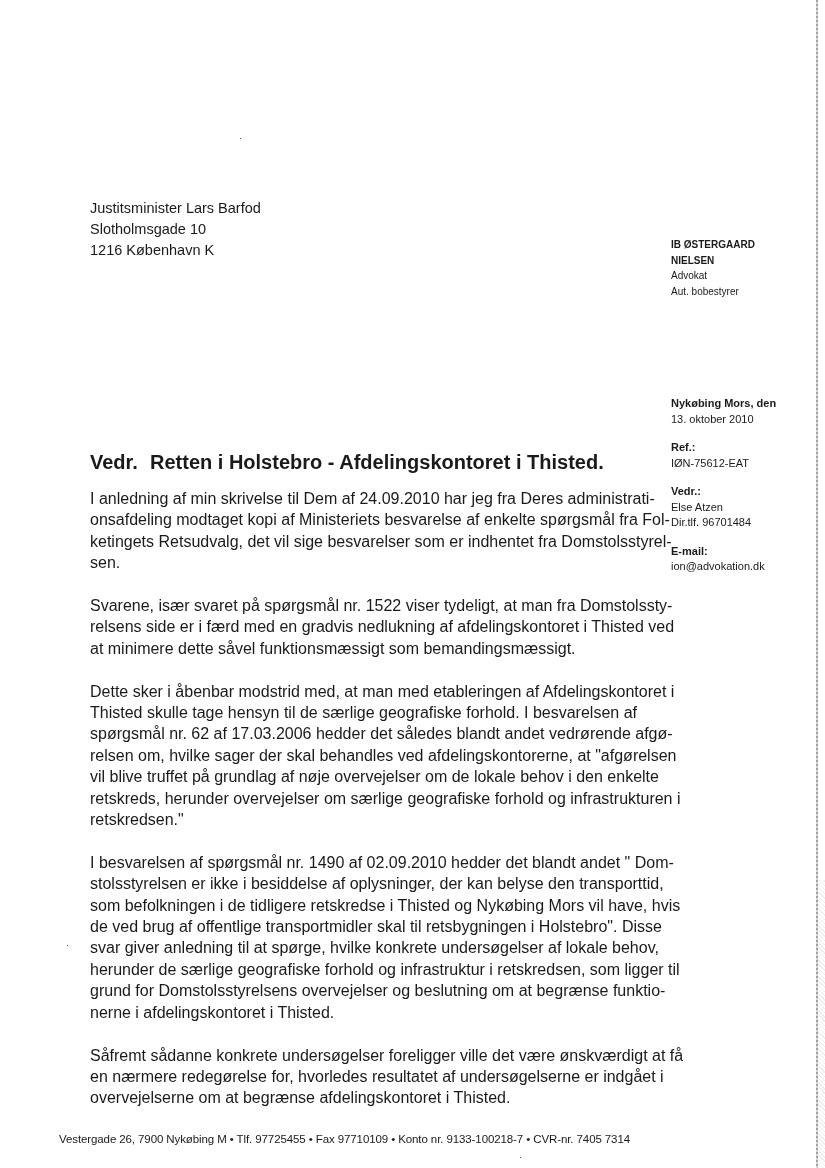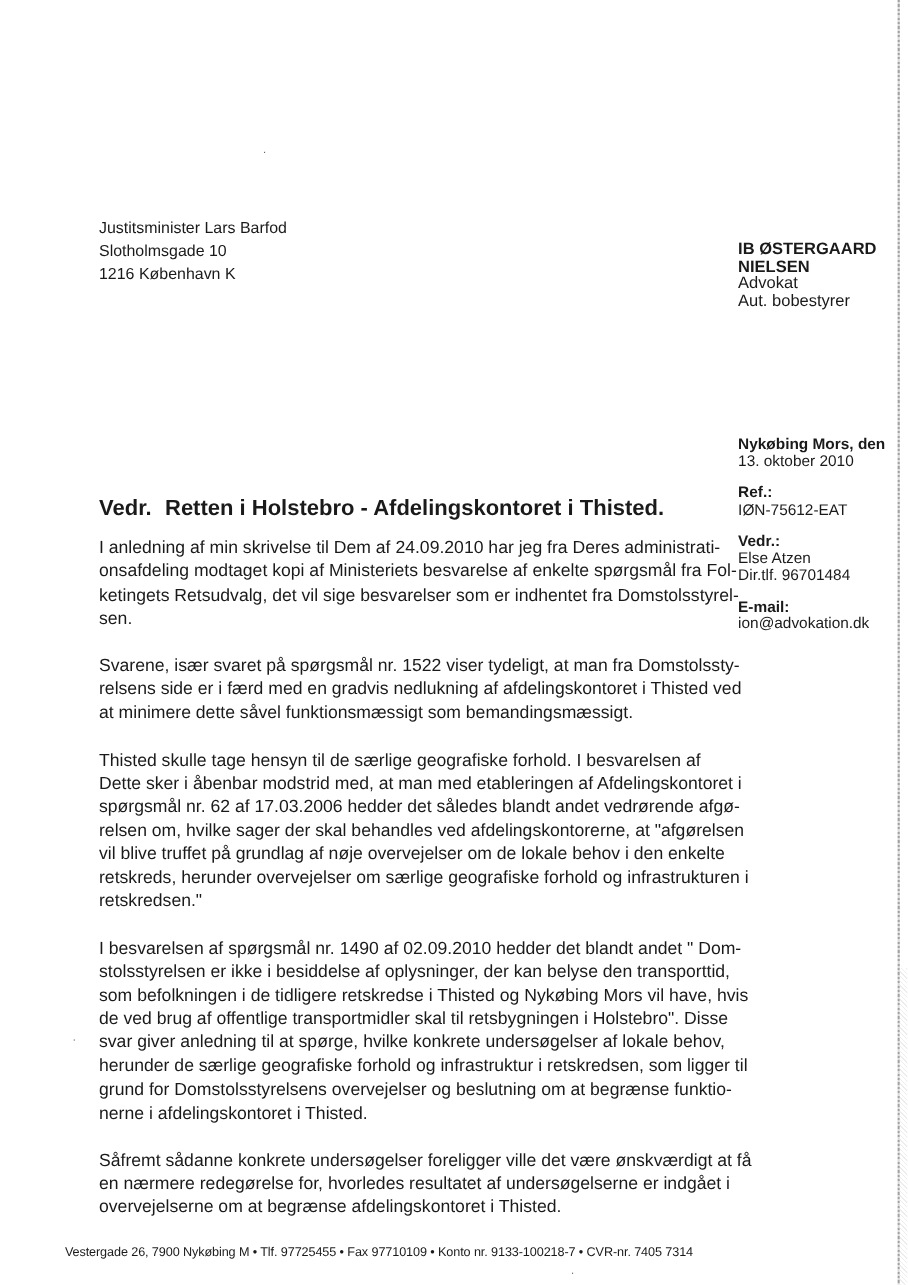--- a/index.html
+++ b/index.html
@@ -51,31 +51,31 @@
       left: 90px;
       top: 198px;
       font-size: 14.5px;
       line-height: 21px;
     }
     .recipient div { white-space: nowrap; }
 
     .sender {
       position: absolute;
       left: 671px;
-      top: 219px;
-      font-size: 15px;
+      top: 237px;
+      font-size: 10px;
       line-height: 15.5px;
     }
     .sender .bold { font-weight: bold; }
 
     .meta {
       position: absolute;
       left: 671px;
       top: 396px;
-      font-size: 14px;
+      font-size: 11px;
       line-height: 15.5px;
     }
     .meta .label { font-weight: bold; }
     .meta .group { margin-bottom: 13px; }
 
     .subject {
       position: absolute;
       left: 90px;
       top: 451px;
       font-size: 20px;
@@ -163,22 +163,22 @@
       <span class="line">onsafdeling modtaget kopi af Ministeriets besvarelse af enkelte spørgsmål fra Fol-</span>
       <span class="line">ketingets Retsudvalg, det vil sige besvarelser som er indhentet fra Domstolsstyrel-</span>
       <span class="line">sen.</span>
     </p>
     <p>
       <span class="line">Svarene, især svaret på spørgsmål nr. 1522 viser tydeligt, at man fra Domstolssty-</span>
       <span class="line">relsens side er i færd med en gradvis nedlukning af afdelingskontoret i Thisted ved</span>
       <span class="line">at minimere dette såvel funktionsmæssigt som bemandingsmæssigt.</span>
     </p>
     <p>
+      <span class="line">Dette sker i åbenbar modstrid med, at man med etableringen af Afdelingskontoret i</span>
       <span class="line">Thisted skulle tage hensyn til de særlige geografiske forhold. I besvarelsen af</span>
-      <span class="line">Dette sker i åbenbar modstrid med, at man med etableringen af Afdelingskontoret i</span>
       <span class="line">spørgsmål nr. 62 af 17.03.2006 hedder det således blandt andet vedrørende afgø-</span>
       <span class="line">relsen om, hvilke sager der skal behandles ved afdelingskontorerne, at "afgørelsen</span>
       <span class="line">vil blive truffet på grundlag af nøje overvejelser om de lokale behov i den enkelte</span>
       <span class="line">retskreds, herunder overvejelser om særlige geografiske forhold og infrastrukturen i</span>
       <span class="line">retskredsen."</span>
     </p>
     <p>
       <span class="line">I besvarelsen af spørgsmål nr. 1490 af 02.09.2010 hedder det blandt andet " Dom-</span>
       <span class="line">stolsstyrelsen er ikke i besiddelse af oplysninger, der kan belyse den transporttid,</span>
       <span class="line">som befolkningen i de tidligere retskredse i Thisted og Nykøbing Mors vil have, hvis</span>

